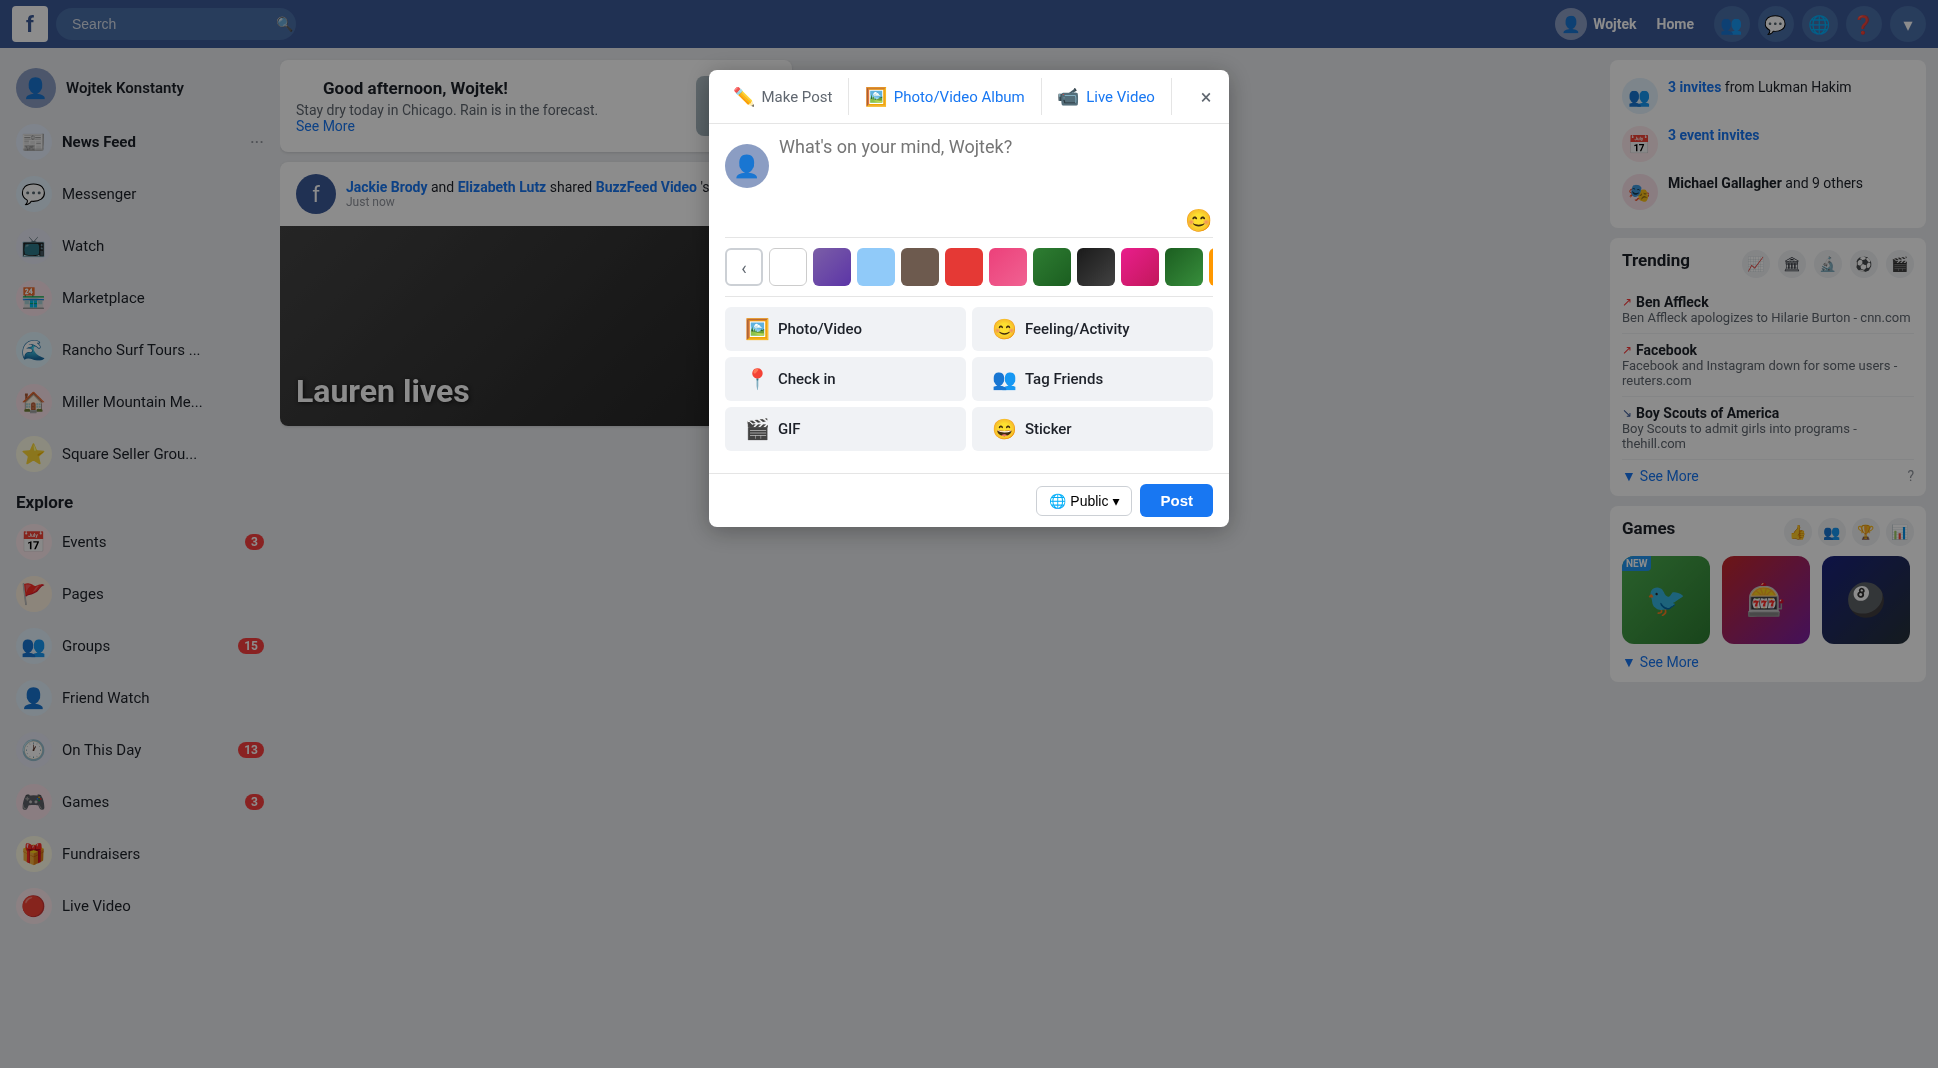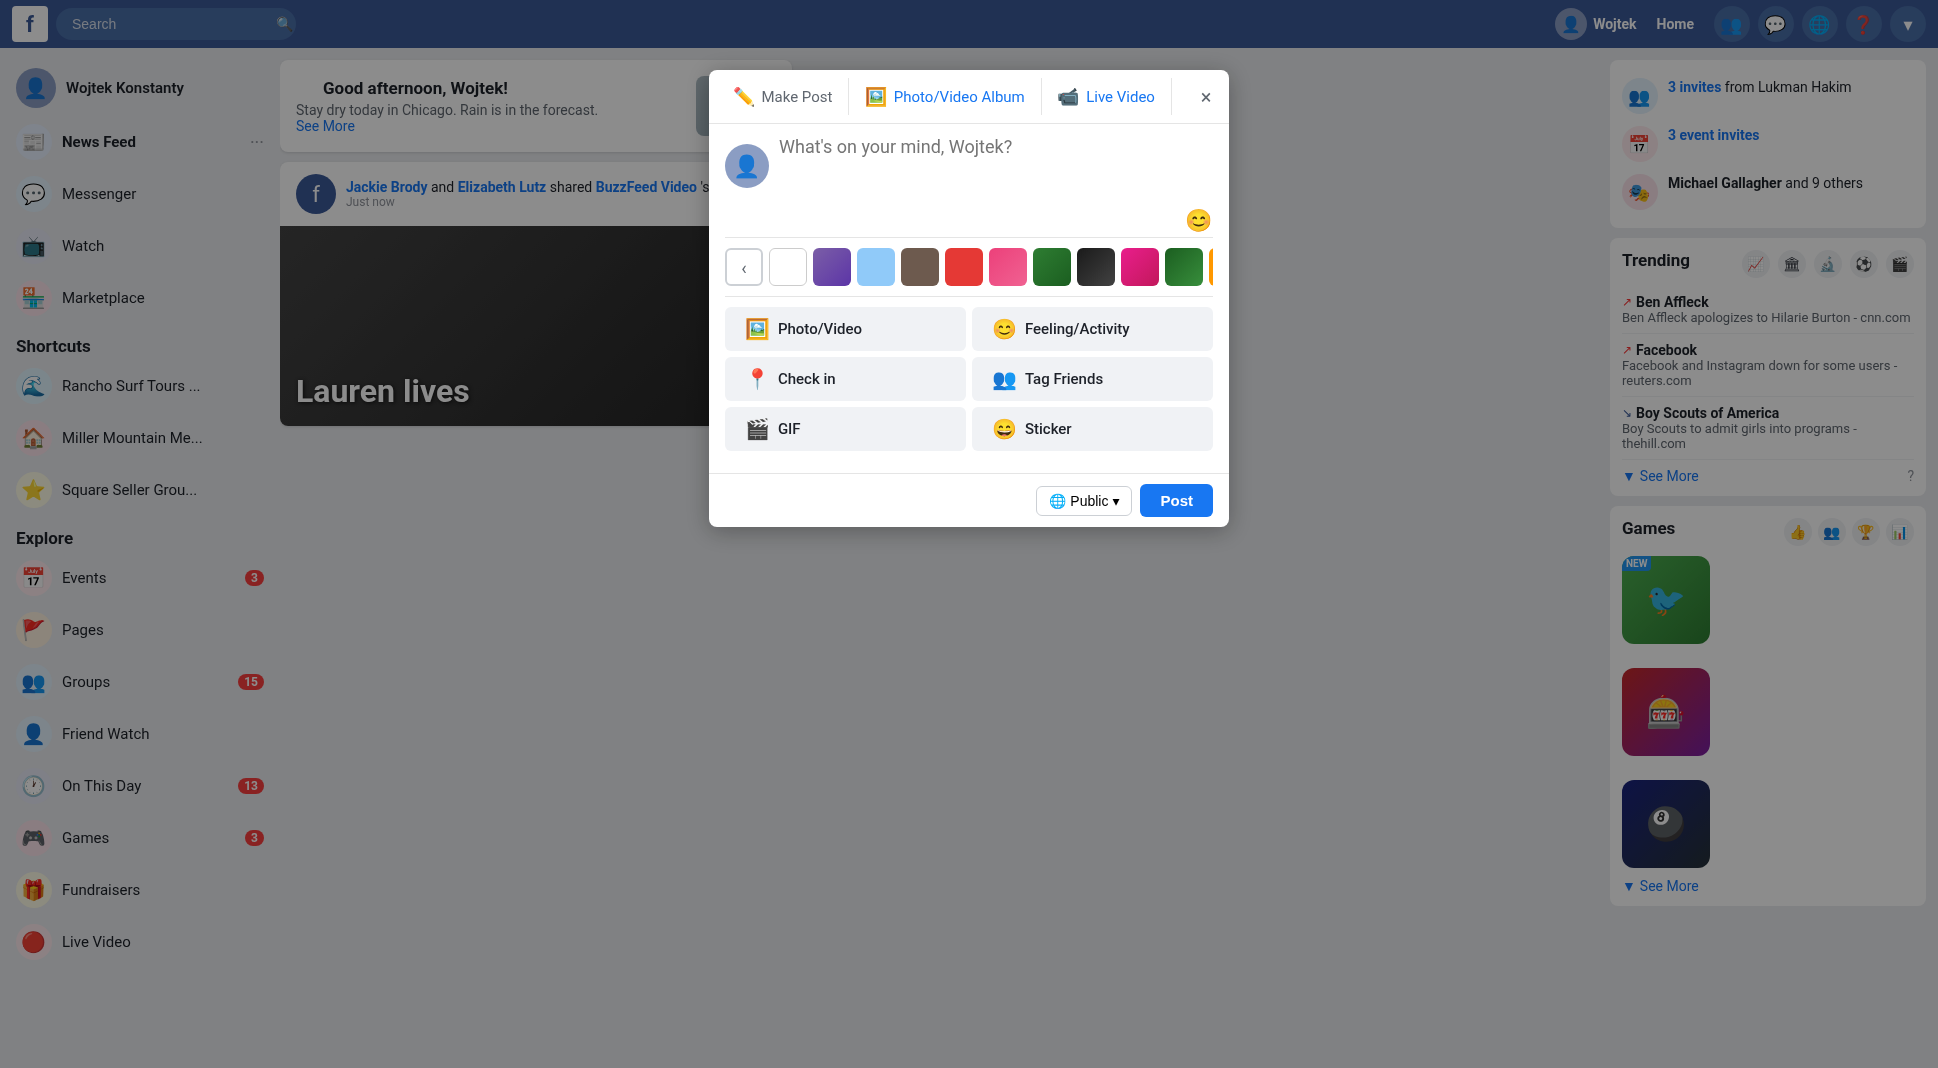--- a/index.html
+++ b/index.html
@@ -357,21 +357,21 @@
       display: flex; align-items: center; gap: 4px;
     }
     .question-mark { color: #90949c; font-size: 14px; }
 
     .games-section { background: white; border-radius: 8px; padding: 12px; margin-bottom: 10px; }
     .games-header {
       display: flex; align-items: center; justify-content: space-between;
       margin-bottom: 10px;
     }
     .games-icons { display: flex; gap: 6px; }
-    .games-grid { display: flex; gap: 24px; flex-direction: column; }
+    .games-grid { display: flex; gap: 12px; }
     .game-thumb {
       width: 88px; height: 88px; border-radius: 12px;
       background: linear-gradient(135deg, #4caf50, #2e7d32);
       display: flex; align-items: center; justify-content: center;
       font-size: 32px; position: relative; overflow: hidden;
     }
     .game-new-badge {
       position: absolute; top: 0; left: 0;
       background: #2196f3; color: white;
       font-size: 10px; font-weight: bold;
@@ -436,21 +436,20 @@
     </div>
     <div class="sidebar-item">
       <div class="sidebar-item-icon" style="background:#e8eaf6;">📺</div>
       <span class="sidebar-item-label">Watch</span>
     </div>
     <div class="sidebar-item">
       <div class="sidebar-item-icon" style="background:#fce4ec;">🏪</div>
       <span class="sidebar-item-label">Marketplace</span>
     </div>
 
-    <div class="sidebar-section-title">Shortcuts</div>
 
     <div class="sidebar-item">
       <div class="sidebar-item-icon" style="background:#e1f5fe;">🌊</div>
       <span class="sidebar-item-label">Rancho Surf Tours ...</span>
     </div>
     <div class="sidebar-item">
       <div class="sidebar-item-icon" style="background:#fce4ec;">🏠</div>
       <span class="sidebar-item-label">Miller Mountain Me...</span>
     </div>
     <div class="sidebar-item">

